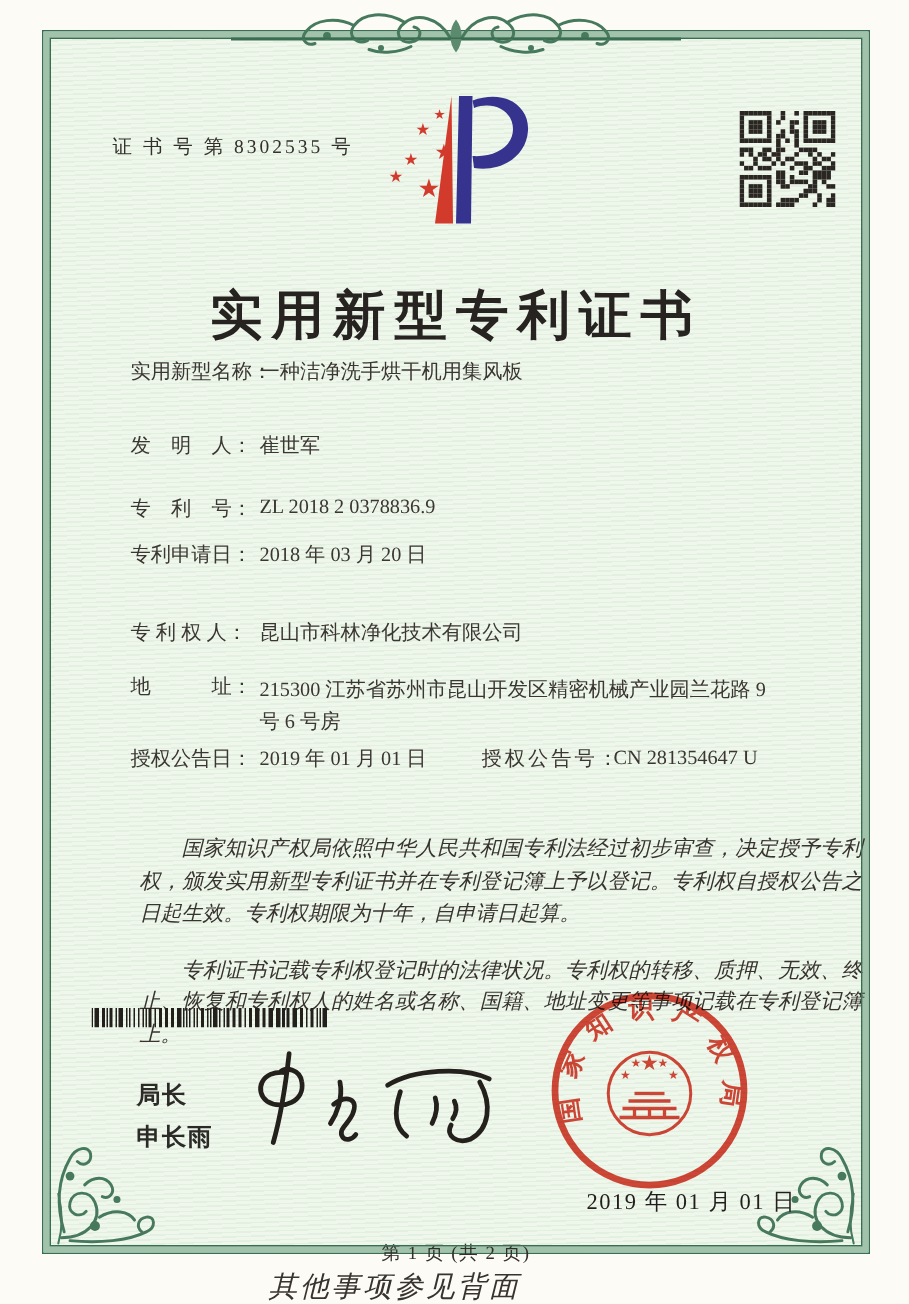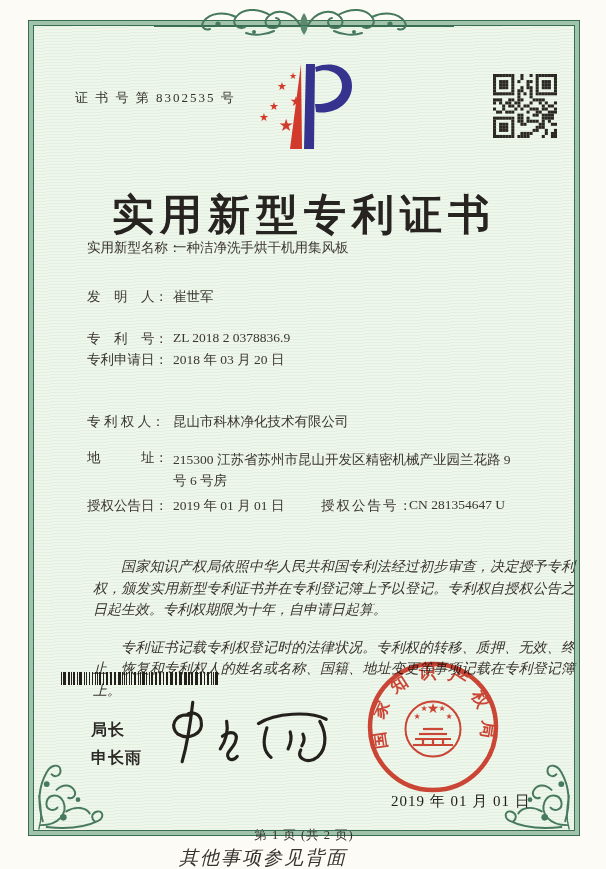--- a/index.html
+++ b/index.html
@@ -12,21 +12,21 @@
         background:
           repeating-linear-gradient(178deg,#e3efdf 0px,#e3efdf 1px,#eff6ec 1px,#eff6ec 3px);
         }
   .cert::before{content:"";position:absolute;inset:0;border:4px solid #a2c3ab;pointer-events:none;}
   .cert::after{content:"";position:absolute;inset:4px;border:1px solid #3a6e52;pointer-events:none;}
 
   .abs{position:absolute;}
 
   .cert-no{left:46px;top:68px;font-size:13px;color:#33302c;letter-spacing:2px;}
 
-  .title{left:0;right:0;top:166px;text-align:center;font-size:42px;font-weight:bold;
+  .title{left:0;right:0;top:166px;text-align:center;font-size:35px;font-weight:bold;
          color:#262320;letter-spacing:6px;}
 
   .field-row{left:58px;width:480px;font-size:13.5px;color:#3a3631;height:20px;}
   .flabel{position:absolute;left:0;top:0;white-space:pre;}
   .fvalue{position:absolute;left:86px;top:0;white-space:pre;}
   .fvalue-block{position:absolute;left:86px;top:0;width:372px;line-height:21px;}
 
   .grant-row{left:58px;width:500px;font-size:13.5px;color:#3a3631;}
   .g2label{position:absolute;left:234px;top:0;letter-spacing:2px;}
   .g2value{position:absolute;left:322px;top:0;}
@@ -336,21 +336,21 @@
       <span class="fvalue">崔世军</span>
     </div>
     <div class="abs field-row" style="top:218px">
       <span class="flabel">实用新型名称：</span>
       <span class="fvalue">一种洁净洗手烘干机用集风板</span>
     </div>
     <div class="abs field-row" style="top:309px">
       <span class="flabel">专　利　号：</span>
       <span class="fvalue">ZL 2018 2 0378836.9</span>
     </div>
-    <div class="abs field-row" style="top:330px">
+    <div class="abs field-row" style="top:340px">
       <span class="flabel">专利申请日：</span>
       <span class="fvalue">2018 年 03 月 20 日</span>
     </div>
     <div class="abs field-row" style="top:392px">
       <span class="flabel">专 利 权 人：</span>
       <span class="fvalue">昆山市科林净化技术有限公司</span>
     </div>
     <div class="abs field-row" style="top:428px;height:44px">
       <span class="flabel">地　　　址：</span>
       <span class="fvalue-block"><span>215300 江苏省苏州市昆山开发区精密机械产业园兰花路 9</span><br>

